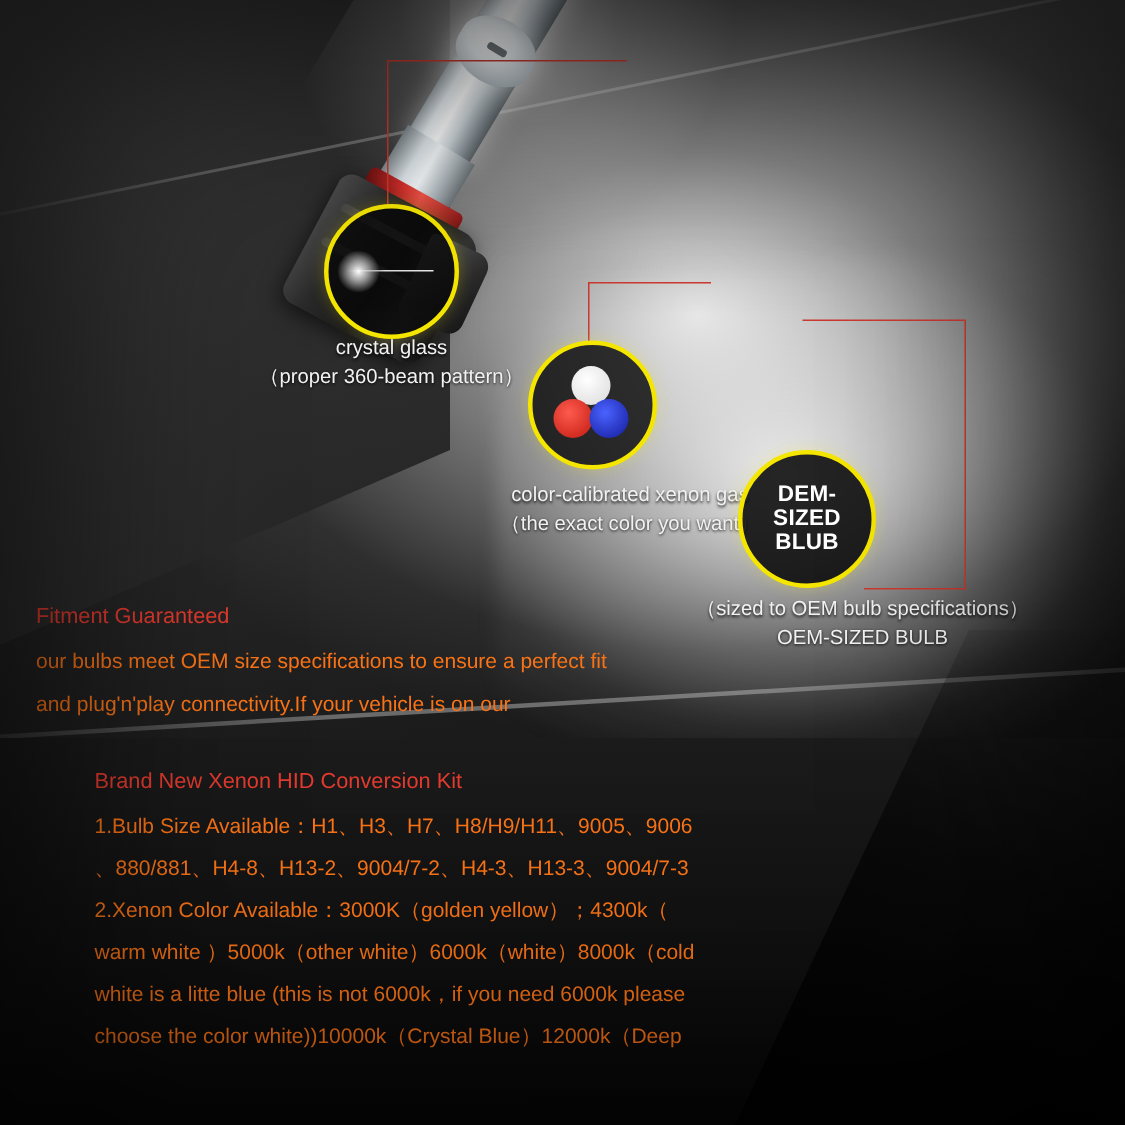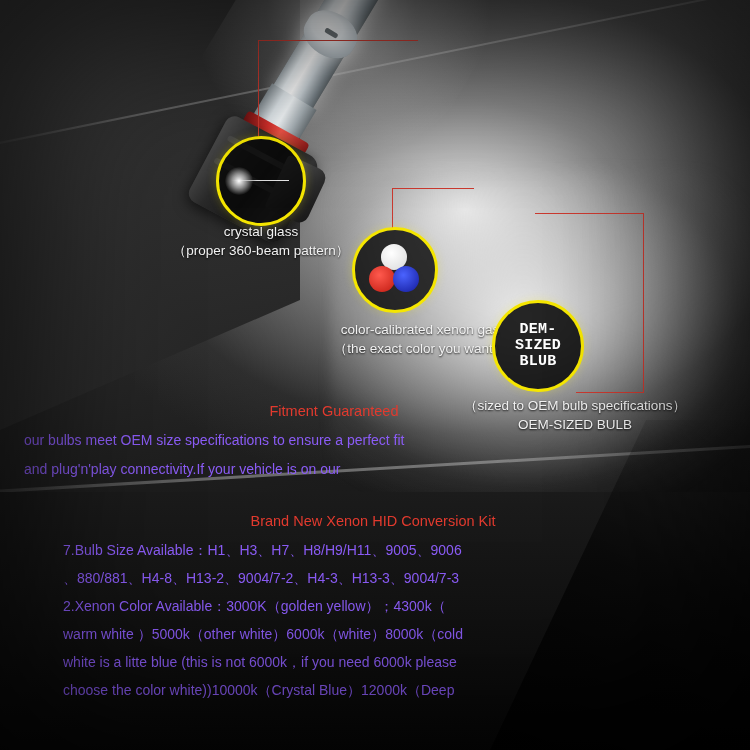--- a/index.html
+++ b/index.html
@@ -193,21 +193,20 @@
     display: flex; align-items: center; justify-content: center;
     background: rgba(5,5,5,0.86);
   }
   .oem-text {
     color: #fff;
     font-size: 15px;
     font-weight: 700;
     line-height: 16px;
     text-align: center;
     letter-spacing: .2px;
-    font-family: Liberation Mono, monospace;
   }
 
   
   .lead { position: absolute; background: #c9392f; }
   .lead-h { height: 1px; }
   .lead-v { width: 1px; }
 
   
   .cap {
     position: absolute;
@@ -219,24 +218,23 @@
     text-shadow: 0 1px 2px rgba(0,0,0,0.85);
   }
 
   
   .copy { position: absolute; left: 24px; width: 620px; }
   .copy-heading {
     color: #e23a2e;
     font-size: 14.5px;
     line-height: 26px;
     margin: 0 0 2px 0;
-    text-align: center;
   }
   .copy-line {
-    color: #8b5cf6;
+    color: #f97316;
     font-size: 14px;
     line-height: 29px;
     margin: 0;
     white-space: pre-wrap;
   }
   .copy-line.tight { line-height: 28px; }
 </style>
 </head>
 <body>
 
@@ -306,21 +304,21 @@
   </div>
 
   <div class="copy" style="top:398px;">
     <p class="copy-heading">Fitment Guaranteed</p>
     <p class="copy-line">our bulbs meet OEM size specifications to ensure a perfect fit</p>
     <p class="copy-line">and plug'n'play connectivity.If your vehicle is on our</p>
   </div>
 
   <div class="copy" style="top:508px;margin-left:39px;">
     <p class="copy-heading">Brand New Xenon HID Conversion Kit</p>
-    <p class="copy-line tight">7.Bulb Size Available：H1、H3、H7、H8/H9/H11、9005、9006</p>
+    <p class="copy-line tight">1.Bulb Size Available：H1、H3、H7、H8/H9/H11、9005、9006</p>
     <p class="copy-line tight">、880/881、H4-8、H13-2、9004/7-2、H4-3、H13-3、9004/7-3</p>
     <p class="copy-line tight">2.Xenon Color Available：3000K（golden yellow）；4300k（</p>
     <p class="copy-line tight">warm white ）5000k（other white）6000k（white）8000k（cold</p>
     <p class="copy-line tight">white is a litte blue (this is not 6000k，if you need 6000k please</p>
     <p class="copy-line tight">choose the color white))10000k（Crystal Blue）12000k（Deep</p>
   </div>
 
   <div class="vignette"></div>
 </div>
 

